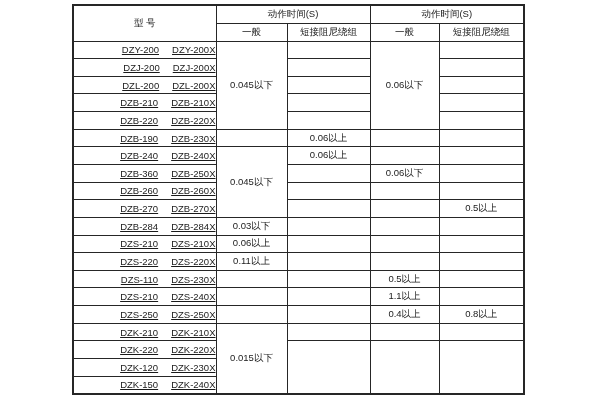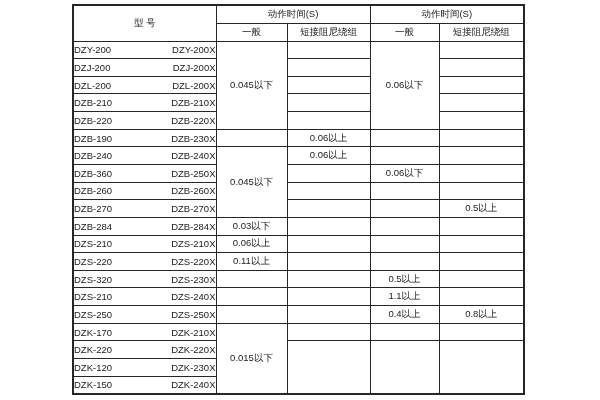--- a/index.html
+++ b/index.html
@@ -33,23 +33,24 @@
     vertical-align: middle;
     font-weight: normal;
     overflow: hidden;
     white-space: nowrap;
     background: #ffffff;
   }
   .spec-table tr.h  { height: 18px; }
   .spec-table tr.d  { height: 17.65px; }
   .model-pair {
     display: flex;
-    justify-content: space-between;
+    justify-content: flex-end;
     align-items: center;
     gap: 13px;
+    text-decoration: underline;
   }
 </style>
 </head>
 <body>
 
 <div class="canvas">
   <table class="spec-table">
     <colgroup>
       <col style="width:143px">
       <col style="width:71px">
@@ -213,21 +214,21 @@
             </div>
           </td>
       <td>0.11以上</td>
       <td></td>
       <td></td>
       <td></td>
     </tr>
     <tr class="d">
       <td>
             <div class="model-pair">
-              <span>DZS-320</span>
+              <span>DZS-110</span>
               <span>DZS-230X</span>
             </div>
           </td>
       <td></td>
       <td></td>
       <td>0.5以上</td>
       <td></td>
     </tr>
     <tr class="d">
       <td>
@@ -250,21 +251,21 @@
           </td>
       <td></td>
       <td></td>
       <td>0.4以上</td>
       <td>0.8以上</td>
     </tr>
 
     <tr class="d">
       <td>
             <div class="model-pair">
-              <span>DZK-170</span>
+              <span>DZK-210</span>
               <span>DZK-210X</span>
             </div>
           </td>
       <td rowspan="4">0.015以下</td>
       <td></td>
       <td></td>
       <td></td>
     </tr>
     <tr class="d">
       <td>

